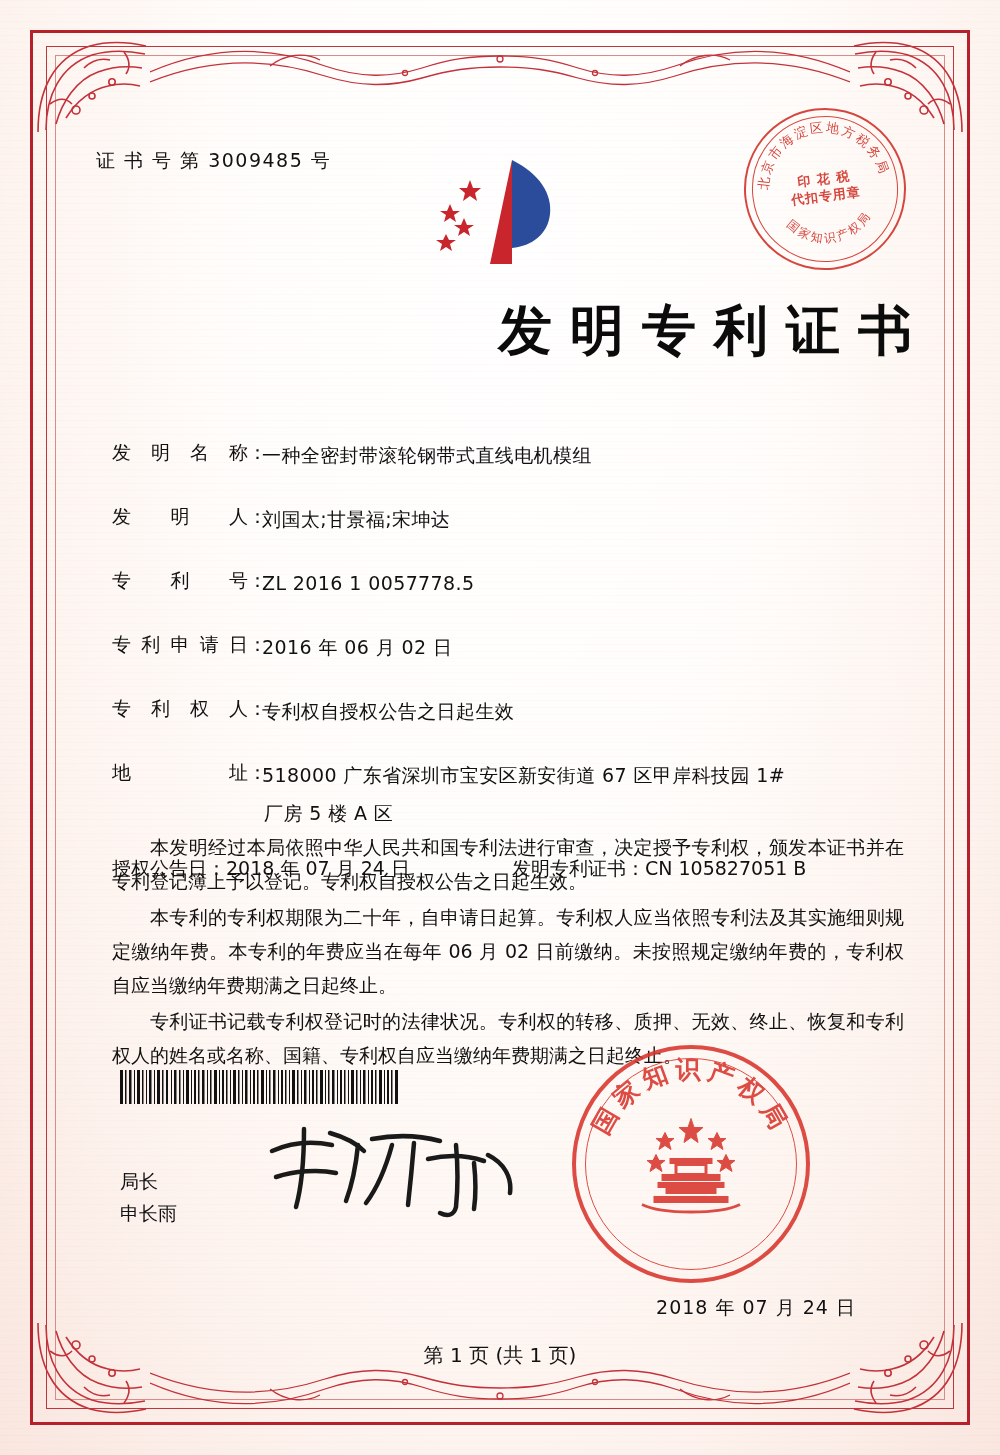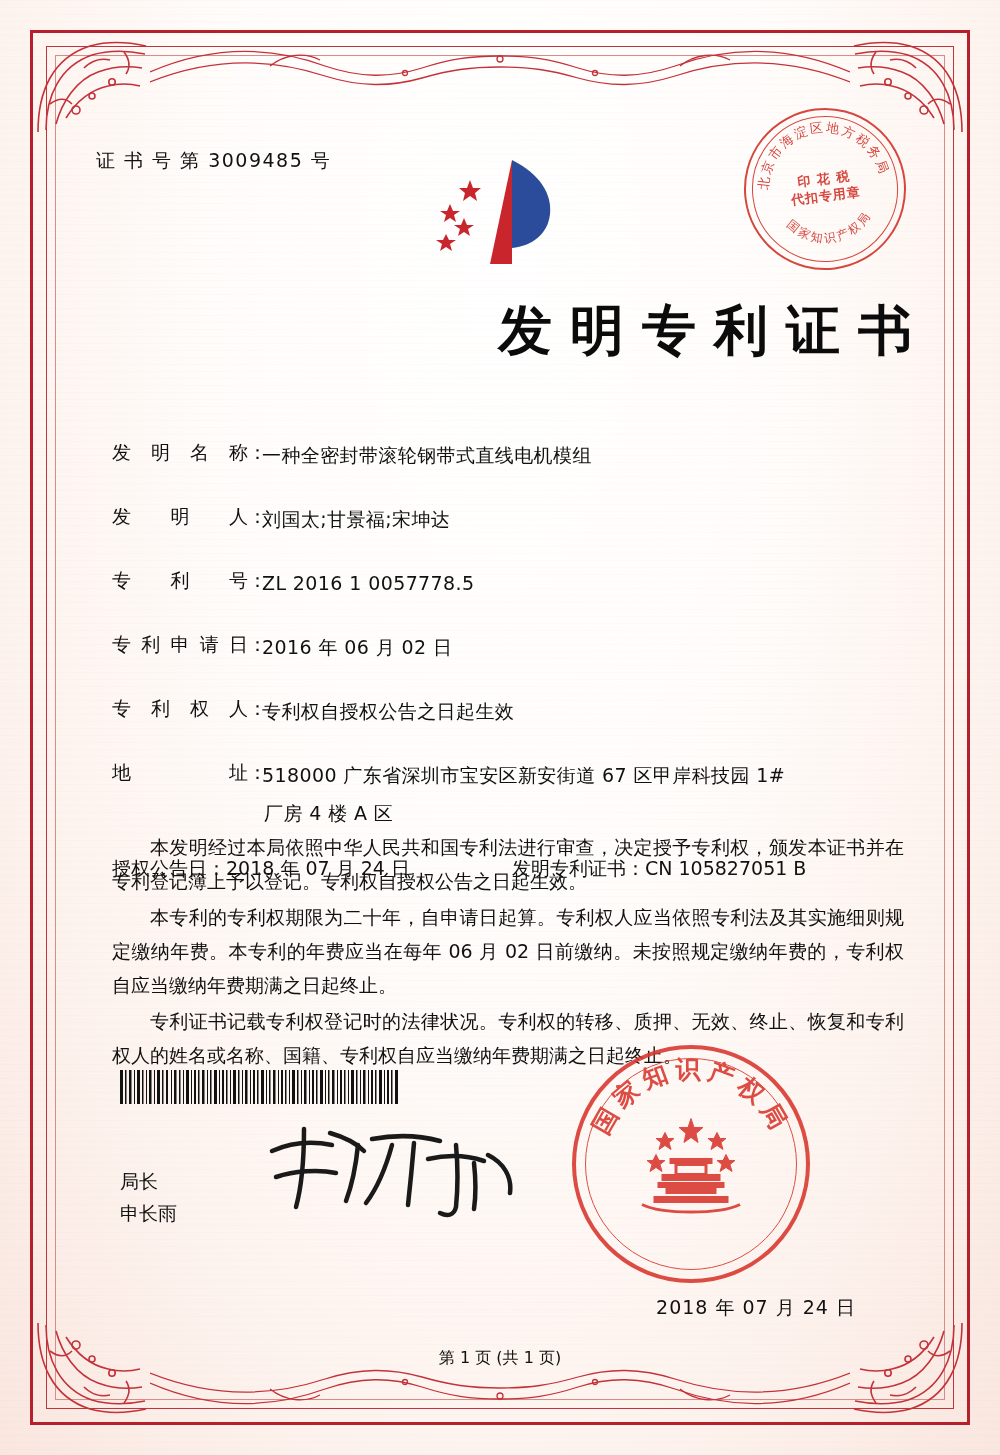--- a/index.html
+++ b/index.html
@@ -270,21 +270,21 @@
     letter-spacing: 1px;
     color: #111;
   }
 
   
   .footer {
     position: absolute;
     left: 0; right: 0;
     bottom: 16px;
     text-align: center;
-    font-size: 16px;
+    font-size: 20px;
     color: #111;
   }
 </style>
 </head>
 <body>
 
 <div class="page">
   <div class="paper-wash"></div>
   <div class="paper-texture"></div>
 
@@ -468,21 +468,21 @@
       </div>
 
       <div class="field-row">
         <div class="field-label">
           <span>地</span>
           <span>址</span>
         </div>
         <div class="field-colon">：</div>
         <div class="field-value">
           <span>518000 广东省深圳市宝安区新安街道 67 区甲岸科技园 1#</span>
-          <span class="sub-line">厂房 4 楼 A 区</span>
+          <span class="sub-line">厂房 5 楼 A 区</span>
         </div>
       </div>
 
       <div class="pubrow">
         <div class="left">
           <span>授权公告日</span>：<span>2018 年 07 月 24 日</span>
         </div>
         <div class="right">
           <span>发明专利证书</span>：<span>CN 105827051 B</span>
         </div>

